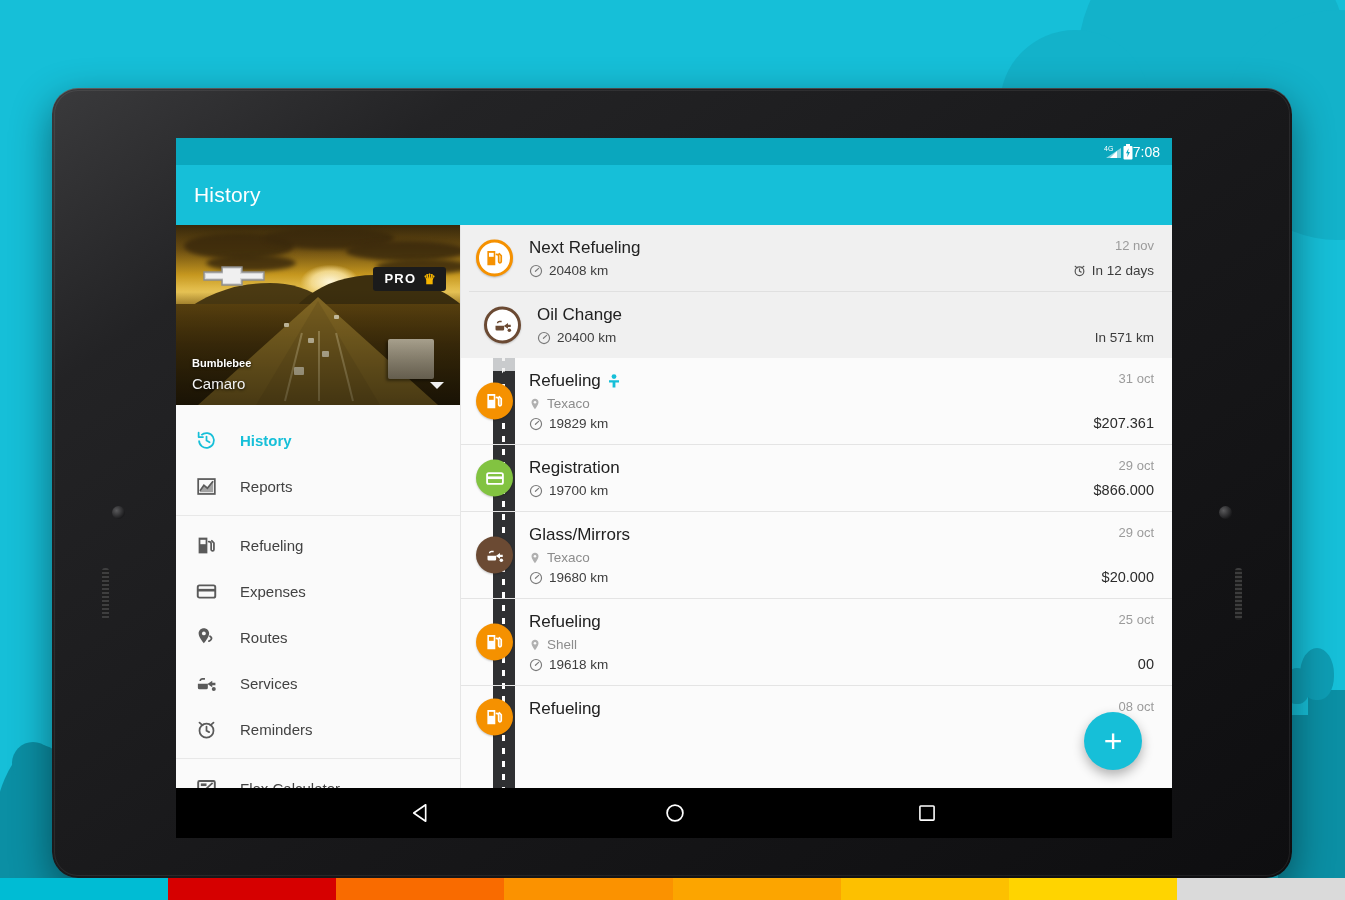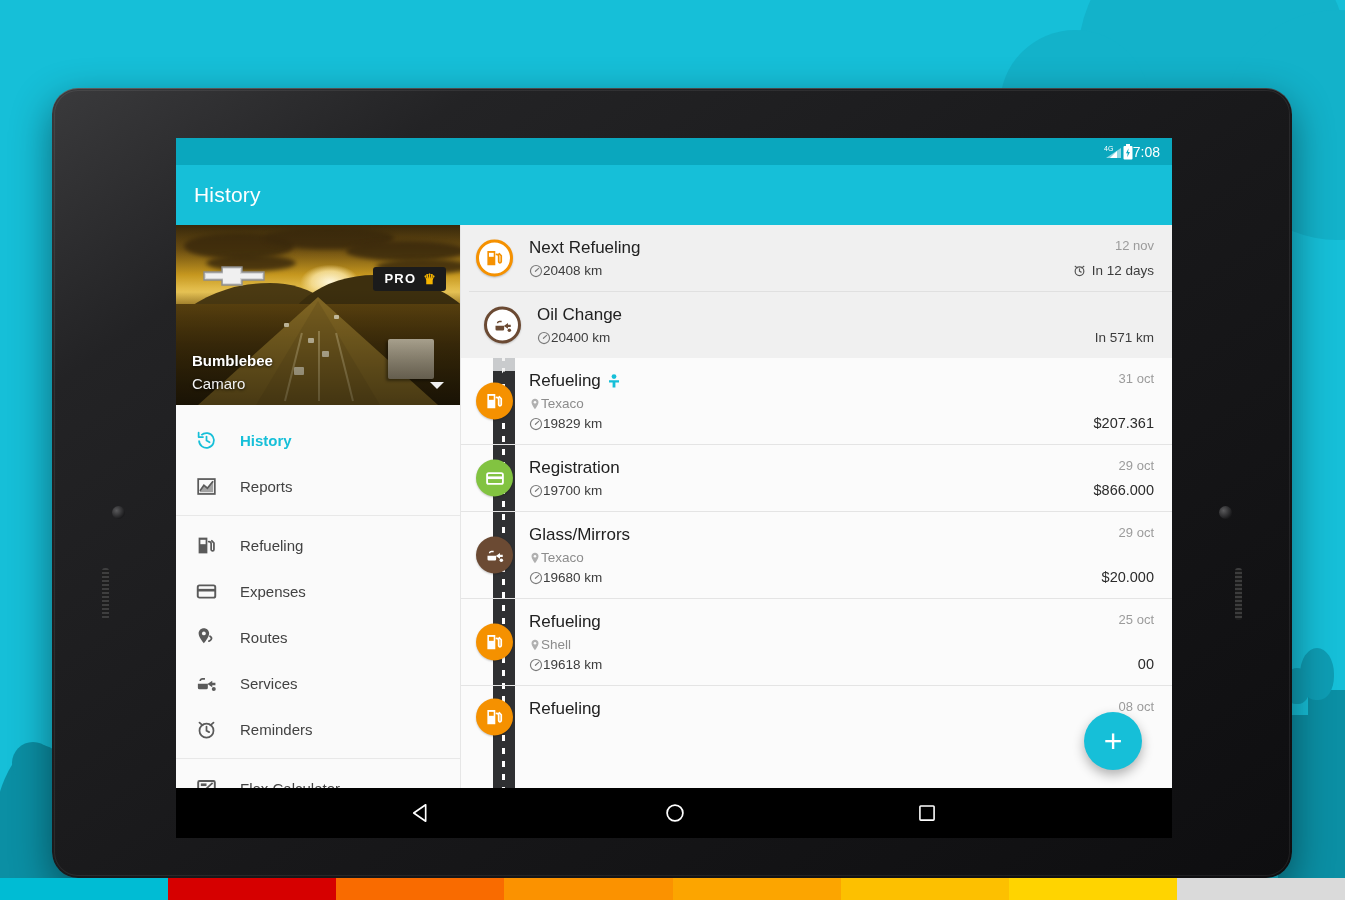--- a/index.html
+++ b/index.html
@@ -139,21 +139,21 @@
   .pro-badge{
     position:absolute; right:14px; top:42px;
     background:#1b1b1b; color:#fff;
     border-radius:3px; padding:4px 9px 5px 11px;
     display:flex; align-items:center; gap:7px;
     font-size:13px; font-weight:bold; letter-spacing:1.2px;
   }
   .crown{ color:#f5b400; font-size:14px; line-height:1; }
   .veh-name{
     position:absolute; left:16px; bottom:36px; color:#fff;
-    font-size:15px; font-weight:bold; text-shadow:0 1px 3px rgba(0,0,0,.8);
+    font-size:11px; font-weight:bold; text-shadow:0 1px 3px rgba(0,0,0,.8);
   }
   .veh-model{
     position:absolute; left:16px; bottom:13px; color:#f2f2f2;
     font-size:15px; text-shadow:0 1px 3px rgba(0,0,0,.8);
   }
   .veh-caret{
     position:absolute; right:16px; bottom:16px; width:0; height:0;
     border-left:7px solid transparent; border-right:7px solid transparent;
     border-top:7px solid #f0f0f0;
   }
@@ -197,21 +197,21 @@
   }
   .row + .row{ border-top:1px solid #e4e4e4; }
   .reminders .row + .row{ border-top:1px solid #e0e0e0;margin-left:8px; }
   .row-main{ flex:1; min-width:0; }
   .row-right{ text-align:right; display:flex; flex-direction:column; justify-content:space-between; }
   .row-title{
     font-size:17px; color:#212121; display:flex; align-items:center; gap:7px;
     margin-bottom:3px;
   }
   .row-sub{
-    font-size:13.5px; color:#8c8c8c; display:flex; align-items:center; 
+    font-size:13.5px; color:#8c8c8c; display:flex; align-items:center; gap:6px;
     margin-top:5px;
   }
   .row-sub.odo{ color:#3d3d3d; }
   .row-date{ font-size:13px; color:#9b9b9b; }
   .row-meta{ font-size:13.5px; color:#3d3d3d; display:flex; align-items:center; justify-content:flex-end; gap:6px; margin-top:auto; }
   .row-value{ font-size:14.5px; color:#2b2b2b; margin-top:auto; }
 
   .tl-icon{
     position:absolute; left:15px; top:50%; transform:translateY(-50%);
     width:37px; height:37px; border-radius:50%;

